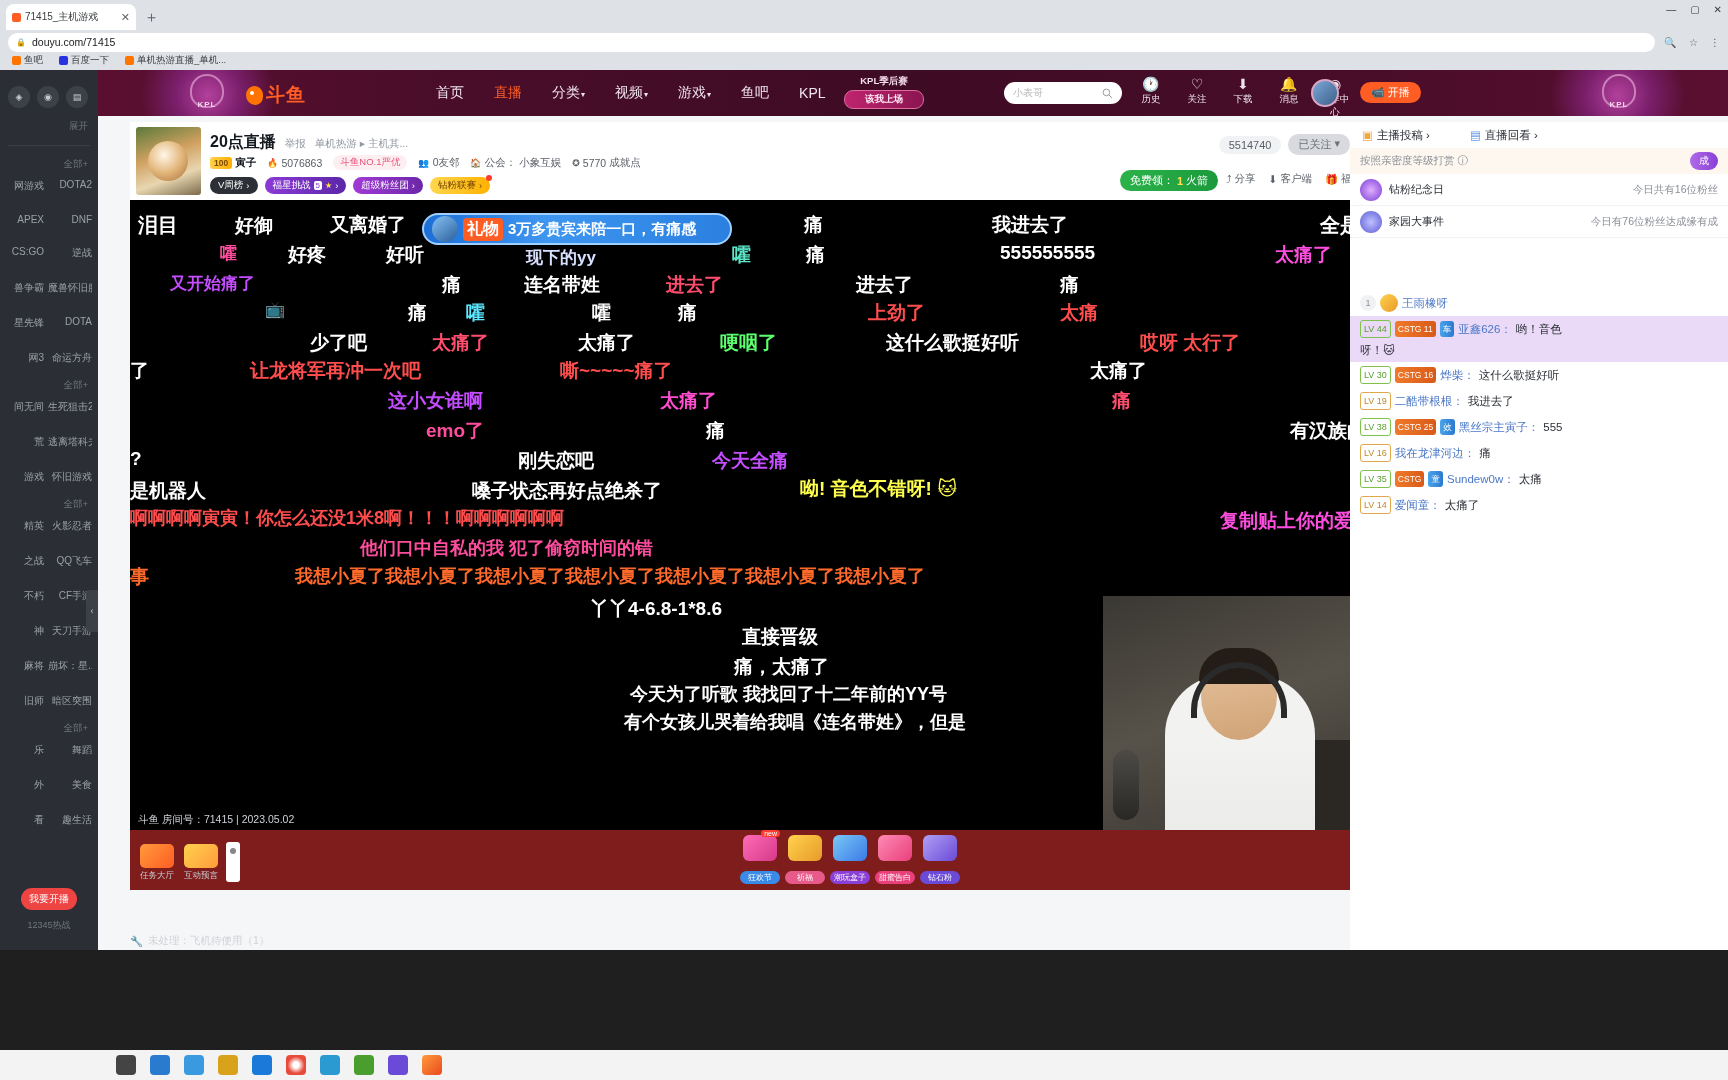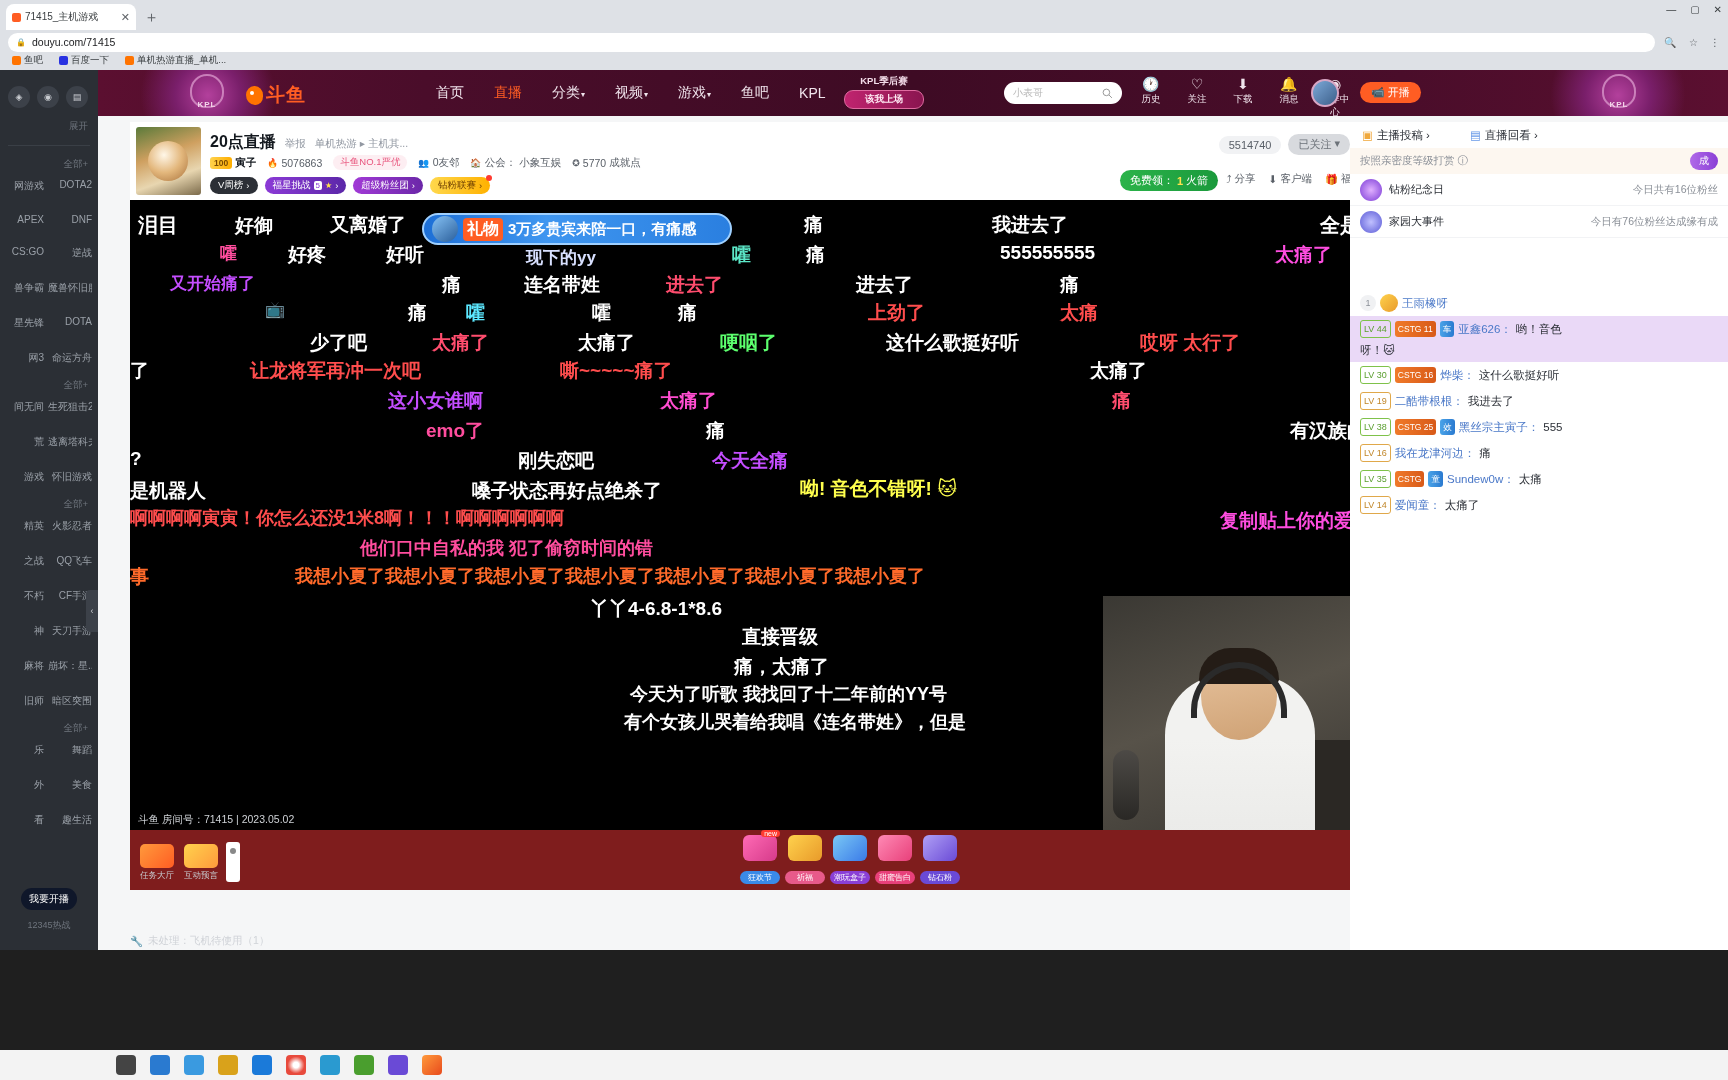--- a/index.html
+++ b/index.html
@@ -30,21 +30,21 @@
   .sidebar { position:absolute; left:0; top:70px; width:98px; height:880px; background:#2b2f35; overflow:hidden; }
   .sb-icons { display:flex; gap:7px; padding:16px 8px 6px 8px; justify-content:flex-start; }
   .sb-ic { width:22px; height:22px; border-radius:50%; background:#3c4149; display:flex; align-items:center;
            justify-content:center; font-size:9px; color:#c9ccd1; }
   .sb-expand { text-align:right; padding:6px 10px 10px 0; font-size:9.5px; color:#6f757e; }
   .sb-sep { height:1px; background:#3a3f46; margin:2px 8px; }
   .sb-all { text-align:right; padding:10px 10px 6px 0; font-size:9.5px; color:#6f757e; }
   .sb-grid { display:grid; grid-template-columns:1fr 1fr; gap:21px 4px; padding:2px 6px 4px 0; }
   .sb-cell { font-size:10px; color:#9aa0a8; text-align:right; white-space:nowrap; overflow:hidden; }
   .sb-live { position:absolute; left:0; bottom:40px; width:98px; text-align:center; }
-  .sb-livebtn { display:inline-block; background:#0f172a; color:#fff; font-size:10px; padding:4px 8px; border-radius:12px; }
+  .sb-livebtn { display:inline-block; background:#ef4444; color:#fff; font-size:10px; padding:4px 8px; border-radius:12px; }
   .sb-hot { position:absolute; left:0; bottom:18px; width:98px; text-align:center; font-size:9px; color:#6f757e; }
   .sb-collapse { position:absolute; left:86px; top:520px; width:12px; height:42px; background:#3c4149;
                  border-radius:4px 0 0 4px; color:#c9ccd1; font-size:9px; display:flex; align-items:center; justify-content:center; }
 
   
   .dyhead { position:absolute; left:98px; top:70px; width:1630px; height:46px;
             background:linear-gradient(90deg,#5b0f30 0%,#4a0d2a 20%,#3e0b24 50%,#4a0d2a 80%,#5b0f30 100%); overflow:hidden; }
   .kpl-art { position:absolute; top:0; height:46px; width:180px;
              background:radial-gradient(circle at 50% 55%, #b3409c 0%, #7a1f6b 35%, rgba(70,12,40,0) 72%); }
   .kpl-art.l { left:20px; } .kpl-art.r { right:20px; }

